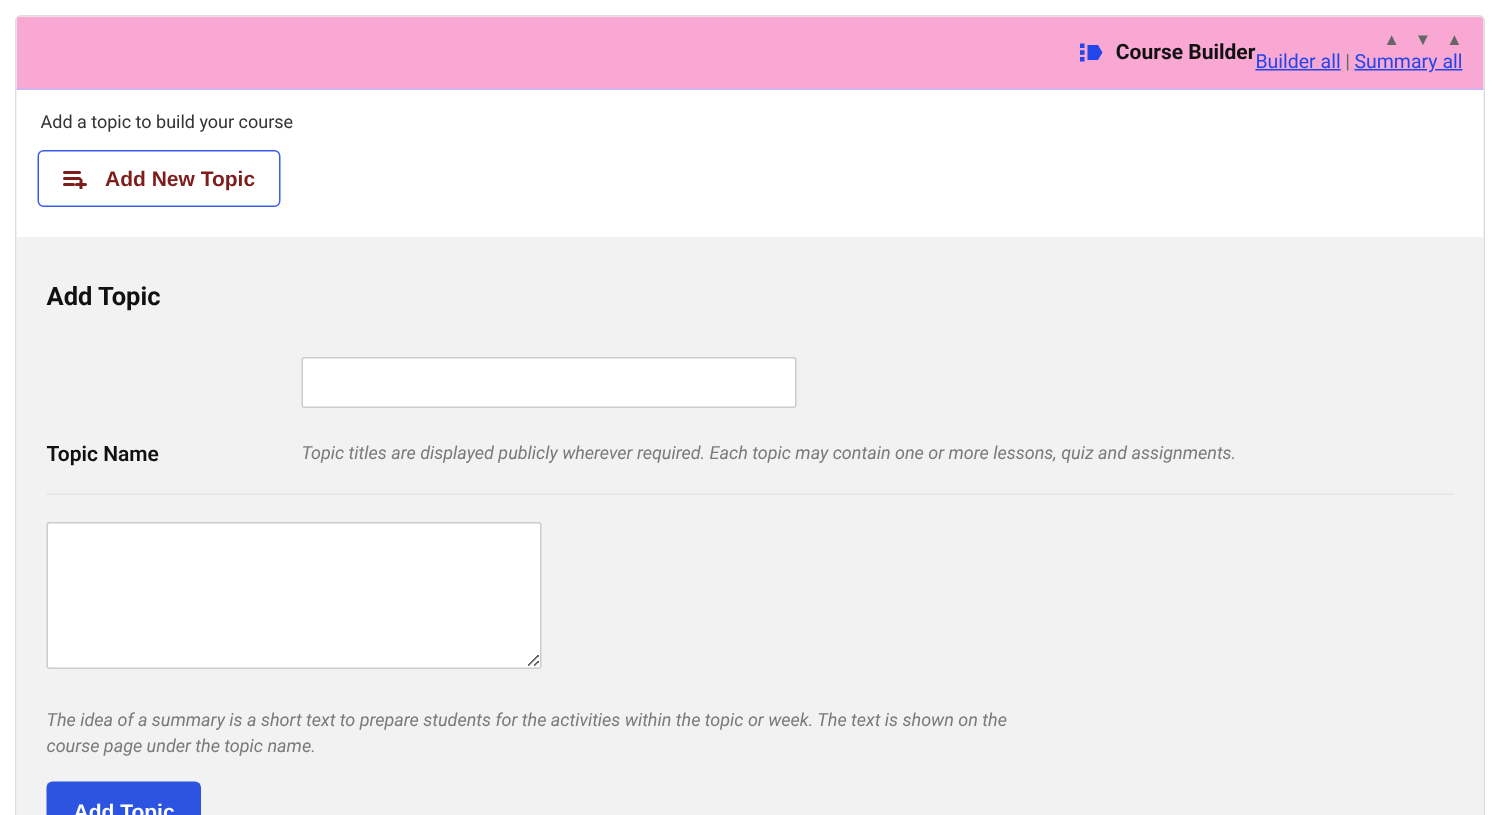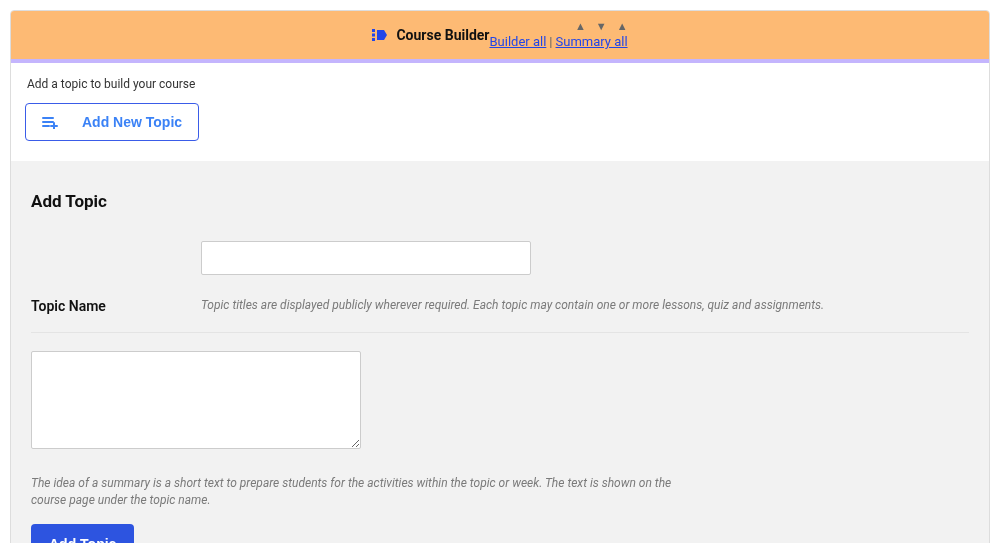--- a/index.html
+++ b/index.html
@@ -11,24 +11,24 @@
     color: #333;
   }
   .panel {
     border: 1px solid #ddd;
     border-radius: 4px;
     overflow: hidden;
   }
   .panel-header {
     display: flex;
     align-items: center;
-    justify-content: center;
+    justify-content: flex-end;
     padding: 10px 14px;
-    background: #fdba74;
-    border-bottom: 4px solid #c4b5fd;
+    background: #f9a8d4;
+    border-bottom: 1px solid #c4b5fd;
   }
   .panel-title-wrap {
     display: flex;
     align-items: center;
     gap: 8px;
   }
   .panel-title {
     font-weight: 700;
     color: #111;
     font-size: 14px;
@@ -67,23 +67,23 @@
     padding: 14px 14px 20px 14px;
   }
   .hint-text {
     font-size: 12px;
     color: #333;
     margin: 0 0 12px 2px;
   }
   .add-topic-btn {
     display: inline-flex;
     align-items: center;
-    gap: 24px;
+    gap: 12px;
     border: 1px solid #3a5ce8;
-    color: #3b82f6;
+    color: #7f1d1d;
     background: #fff;
     border-radius: 4px;
     padding: 10px 16px;
     font-weight: 600;
     font-size: 14px;
     cursor: pointer;
   }
   .add-topic-btn svg { width: 16px; height: 14px; }
   .panel-body-2 {
     background: #f2f2f2;

